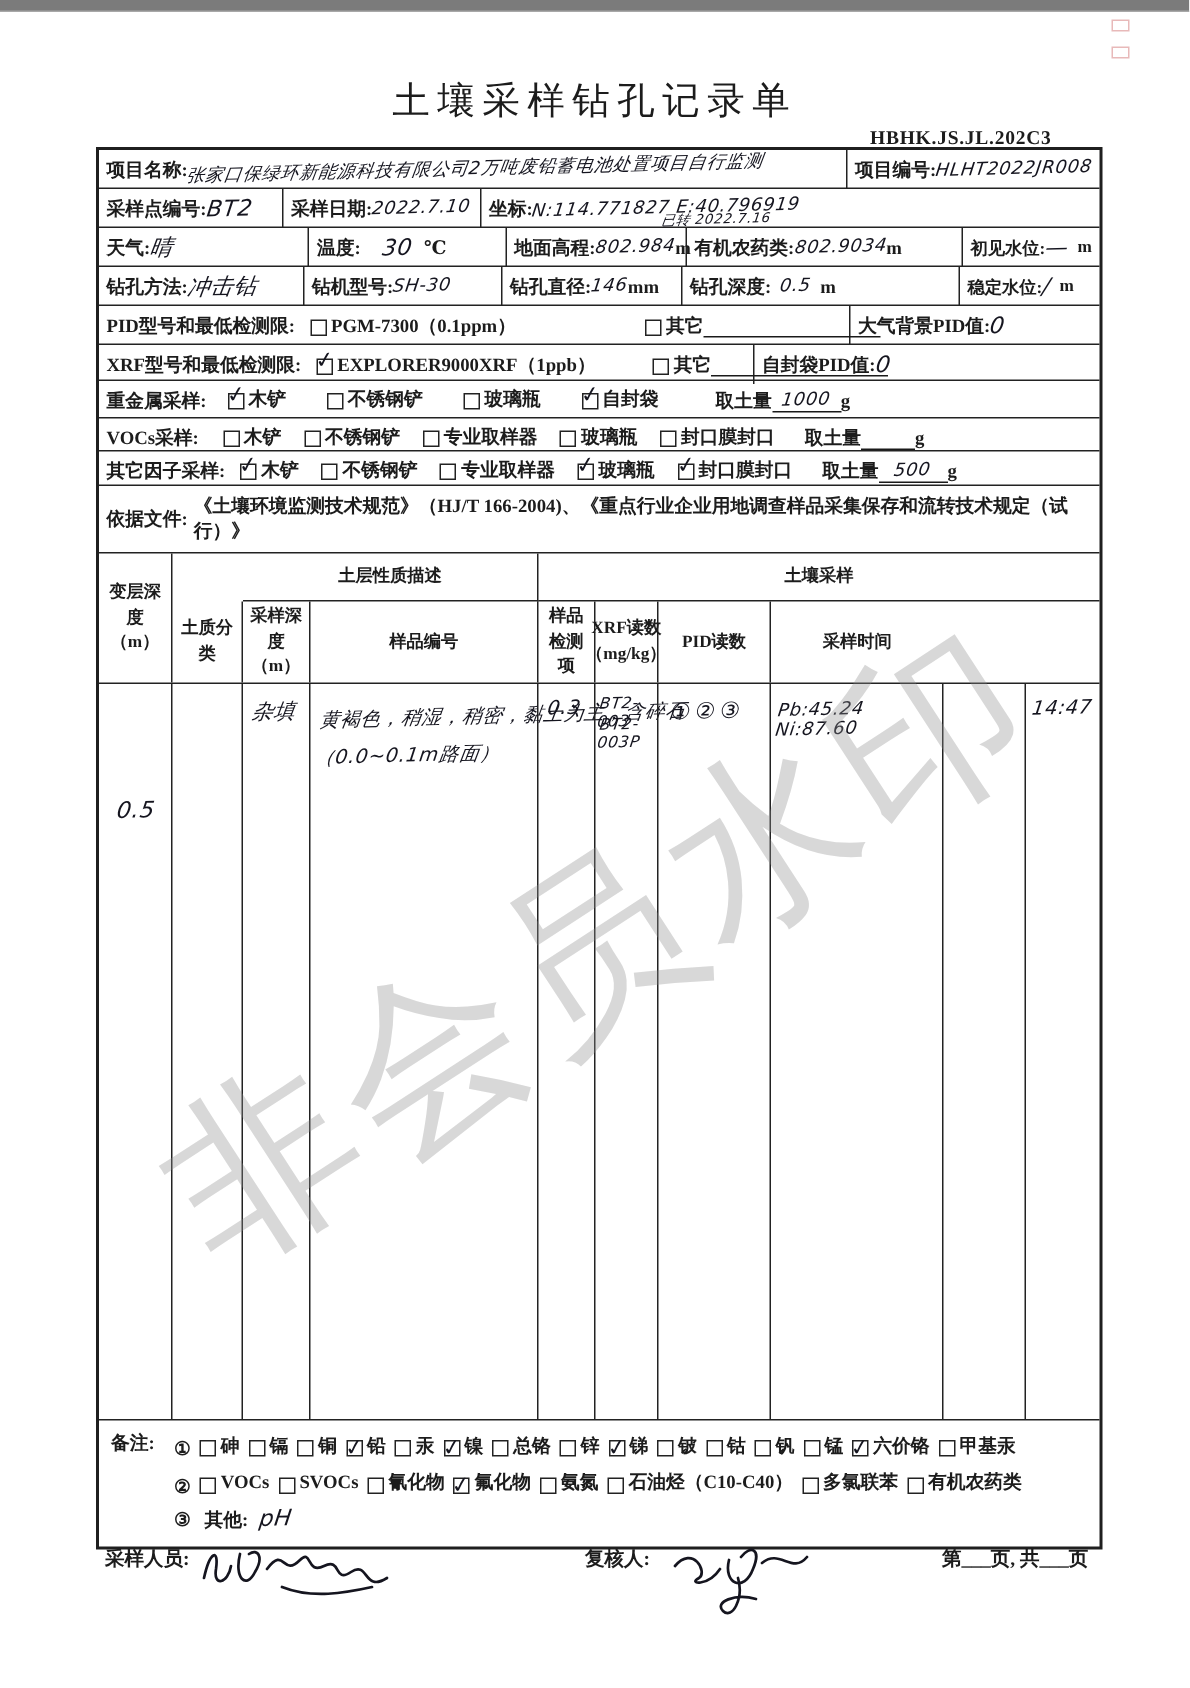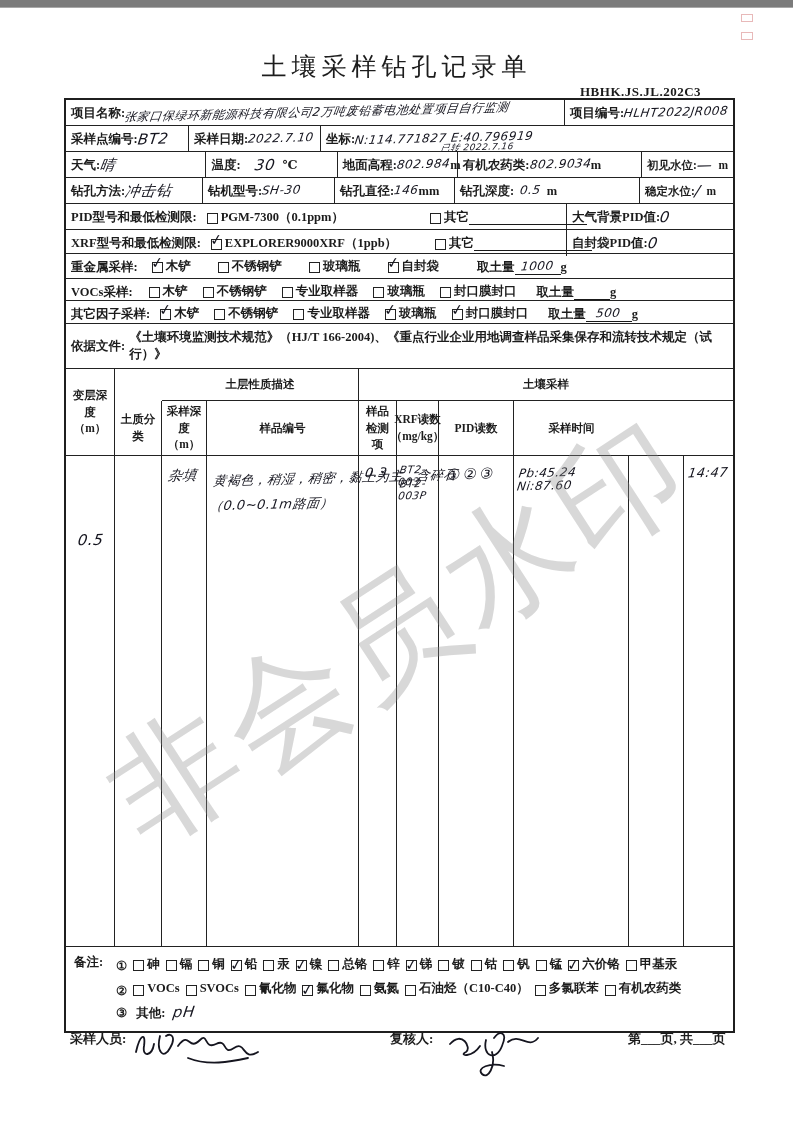--- a/index.html
+++ b/index.html
@@ -152,21 +152,21 @@
           <span class="ul long"></span>
         </span>
       </div>
       <div class="fc last">
         <span>大气背景PID值:</span>
         <span class="hw">0</span>
       </div>
     </div>
 
     <div class="frow" style="height:24px">
-      <div class="fc" style="width:501px">
+      <div class="fc" style="width:437px">
         <span>XRF型号和最低检测限:</span>
         <span class="opt" style="margin-left:10px">
           <span class="cb checked"></span>
           <span>EXPLORER9000XRF（1ppb）</span>
         </span>
         <span class="opt" style="margin-left:14px">
           <span class="cb"></span>
           <span>其它</span>
           <span class="ul long"></span>
         </span>

